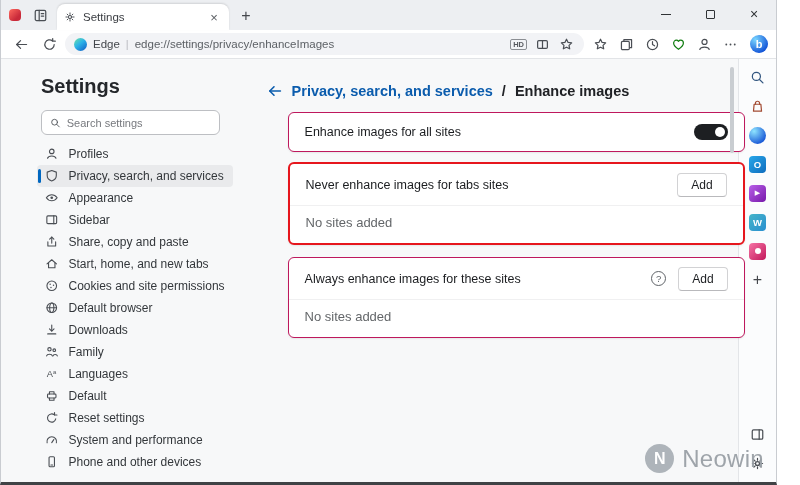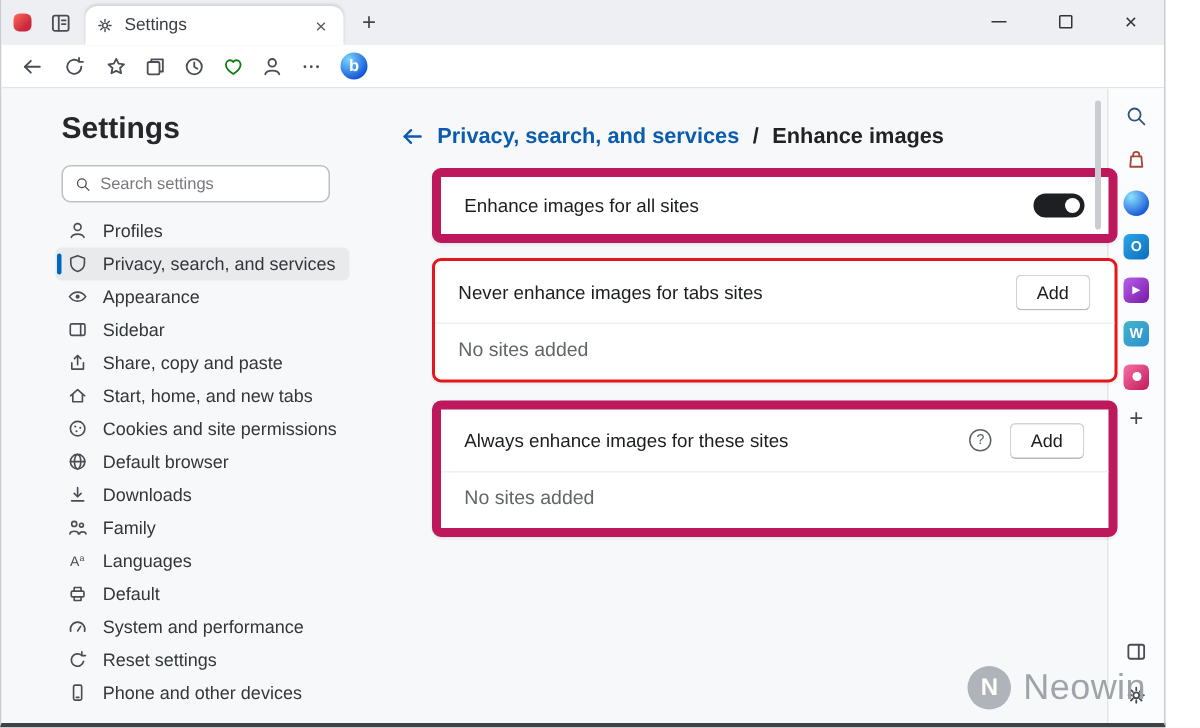--- a/index.html
+++ b/index.html
@@ -59,21 +59,21 @@
   .nav-item{height:22px;display:flex;align-items:center;gap:10px;padding:0 8px;border-radius:4px;font-size:12px;
             color:#33373b;position:relative;cursor:pointer;white-space:nowrap}
   .nav-item .ico{width:13.5px;height:13.5px;flex:0 0 auto}
   .nav-item.selected{background:#e9eaec}
   .nav-item.selected::before{content:"";position:absolute;left:1px;top:4px;width:3px;height:14px;border-radius:2px;background:#0067c0}
   .main{flex:1;padding:24px 0 0 26px;position:relative;min-width:0}
   .breadcrumb{display:flex;align-items:center;gap:9px;font-size:14.5px;font-weight:700}
   .bc-parent{color:#0b5cad;cursor:pointer}
   .bc-sep,.bc-current{color:#202226}
   .cards{margin:13px 0 0 21px;width:457px}
-  .card{background:#fff;border:6px solid #be185d;border-radius:6px;box-shadow:0 1px 2px rgba(0,0,0,.07)}
+  .card{background:#fff;border:1px solid #be185d;border-radius:6px;box-shadow:0 1px 2px rgba(0,0,0,.07)}
   .card-row{display:flex;align-items:center;justify-content:space-between;padding:0 16px;height:38px}
   .card .card-row2{height:41px}
   .card.red{border:2.5px solid #e6161d;margin-top:10px}
   .card.gap{margin-top:12px}
   .card-title{font-size:12.5px;color:#1b1d20}
   .card-body{padding:9px 16px 13px;font-size:13px;color:#636669;border-top:1px solid #f0f0f1}
   .row-right{display:flex;align-items:center}
   .add-btn{font-size:12px;color:#1b1d20;background:#fff;border:1px solid #d2d2d4;border-bottom-color:#b9b9bc;border-radius:4px;
            height:24px;padding:0 13px;cursor:pointer;font-family:inherit}
   .help-icon{width:15px;height:15px;border:1.2px solid #5f6368;border-radius:50%;color:#5f6368;font-size:9.5px;
@@ -143,20 +143,38 @@
           <path d="M13.4 8H2.8"></path>
           <path d="M7 3.8L2.8 8 7 12.2"></path>
         </svg>
     </span>
     <span class="navbtn">
       <svg class="ico" viewBox="0 0 16 16">
           <path d="M13 8A5 5 0 1 1 11.2 4.2"></path>
           <path d="M11.4 1.7v2.8h2.8"></path>
         </svg>
     </span>
+    <div class="addressbar">
+      <span class="edge-logo"></span>
+      <span class="addr-text">Edge</span>
+      <span class="addr-sep">|</span>
+      <span class="addr-url">edge://settings/privacy/enhanceImages</span>
+      <span class="hd-badge">HD</span>
+      <span class="addr-ic">
+        <svg class="ico" viewBox="0 0 16 16">
+            <rect x="2.8" y="3.8" width="10.4" height="8.4" rx="1.3"></rect>
+            <line x1="8" y1="3.8" x2="8" y2="12.2"></line>
+          </svg>
+      </span>
+      <span class="addr-ic">
+        <svg class="ico" viewBox="0 0 16 16">
+            <path d="M8 2.4l1.7 3.4 3.8.5-2.8 2.6.7 3.7L8 10.9 4.6 12.6l.7-3.7L2.5 6.3l3.8-.5z"></path>
+          </svg>
+      </span>
+    </div>
     <div class="tool-icons">
         <span class="navbtn">
           <svg class="ico " viewBox="0 0 16 16">
             <path d="M8 2.4l1.7 3.4 3.8.5-2.8 2.6.7 3.7L8 10.9 4.6 12.6l.7-3.7L2.5 6.3l3.8-.5z"></path>
           </svg>
         </span>
         <span class="navbtn">
           <svg class="ico " viewBox="0 0 16 16">
             <rect x="2.6" y="4.6" width="8.4" height="8.8" rx="1.2"></rect>
             <path d="M5.2 4.6V2.8h8.2v8.6h-1.8"></path>
@@ -288,31 +306,31 @@
           <li class="nav-item">
             <svg class="ico " viewBox="0 0 16 16">
               <rect x="3" y="6" width="10" height="4.6" rx="1"></rect>
               <path d="M5.3 6V3.2h5.4V6"></path>
               <path d="M5.3 10.6v2.8h5.4v-2.8"></path>
             </svg>
             <span>Default</span>
           </li>
           <li class="nav-item">
             <svg class="ico " viewBox="0 0 16 16">
+              <path d="M12.7 9.3A4.9 4.9 0 1 1 11.2 4.7"></path>
+              <path d="M11.3 1.9v2.9h2.9"></path>
+            </svg>
+            <span>Reset settings</span>
+          </li>
+          <li class="nav-item">
+            <svg class="ico " viewBox="0 0 16 16">
               <path d="M2.5 11.6a5.7 5.7 0 1 1 11 0"></path>
               <line x1="8" y1="11.4" x2="10.4" y2="7.8"></line>
             </svg>
             <span>System and performance</span>
-          </li>
-          <li class="nav-item">
-            <svg class="ico " viewBox="0 0 16 16">
-              <path d="M12.7 9.3A4.9 4.9 0 1 1 11.2 4.7"></path>
-              <path d="M11.3 1.9v2.9h2.9"></path>
-            </svg>
-            <span>Reset settings</span>
           </li>
           <li class="nav-item">
             <svg class="ico " viewBox="0 0 16 16">
               <rect x="4.8" y="2.1" width="6.4" height="11.8" rx="1.3"></rect>
               <line x1="7" y1="11.8" x2="9" y2="11.8"></line>
             </svg>
             <span>Phone and other devices</span>
           </li>
         </ul>
     </aside>

